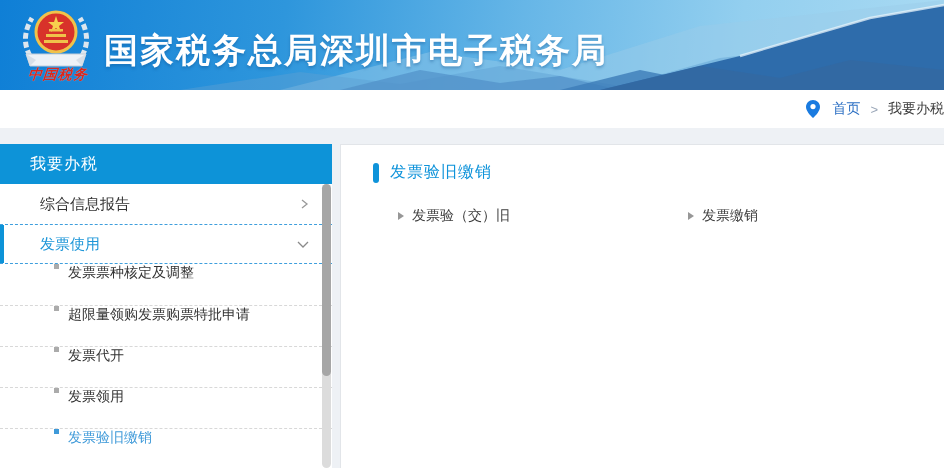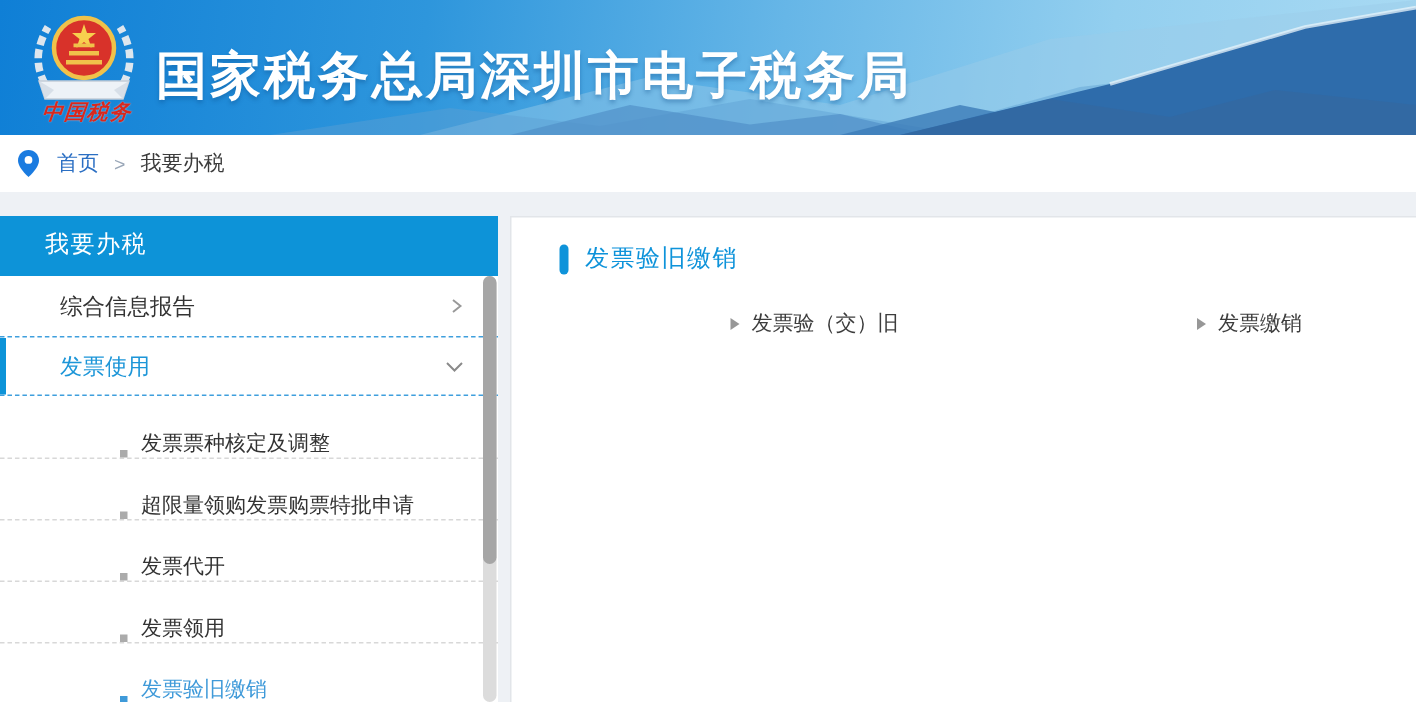--- a/index.html
+++ b/index.html
@@ -13,58 +13,58 @@
   .header-inner { position:absolute; inset:0; display:flex; align-items:flex-start; padding:6px 0 0 14px; }
   .logo-wrap { width:84px; height:84px; position:relative; flex:0 0 auto; }
   .logo-caption { position:absolute; left:2px; top:60px; width:84px; text-align:center;
                   color:#d8281e; font-size:14px; font-weight:bold; font-style:italic;
                   transform:skewX(-6deg); letter-spacing:1px; text-shadow:0 0 1px rgba(255,255,255,.6); }
   .site-title { color:#fff; font-size:34px; font-weight:bold; letter-spacing:2px;
                 margin:22px 0 0 6px; text-shadow:0 2px 3px rgba(10,70,130,.35); white-space:nowrap; }
 
   
   .breadcrumb-bar { width:944px; height:38px; background:#fff; display:flex; align-items:center;
-                    padding-left:12px; font-size:14px; }
+                    padding-left:12px; font-size:14px;justify-content:flex-end; }
   .breadcrumb-bar .pin { margin-right:12px; display:flex; }
   .crumb-home { color:#2b6fc3; cursor:pointer; text-decoration:none; }
   .crumb-sep { color:#9aa7b8; margin:0 10px; font-size:13px; }
   .crumb-current { color:#3c3c3c; }
 
   
   .page { width:944px; height:340px; display:flex; padding-top:16px; background:#eef1f5; overflow:hidden; }
 
   
   .sidebar { position:relative; width:332px; flex:0 0 332px; background:#fff; }
   .side-header { height:40px; background:#0d93d8; color:#fff; font-size:16px;
                  line-height:40px; padding-left:30px; letter-spacing:1px; }
   .section-item { height:40px; display:flex; align-items:center; justify-content:space-between;
                   padding:0 22px 0 40px; font-size:15px; color:#333; cursor:pointer;text-align:right; }
   .section-item.expanded { border-top:1px dashed #3f9fdd; border-bottom:1px dashed #3f9fdd;
                            box-shadow:inset 4px 0 0 #0d93d8; color:#1d96d8;gap:11px; }
   .submenu { list-style:none; }
-  .submenu li { height:41px; display:flex; align-items:flex-end; padding-left:80px;
+  .submenu li { height:41px; display:flex; align-items:flex-start; padding-left:54px;
                 font-size:14px; color:#333; cursor:pointer; }
   .submenu li + li { border-top:1px dashed #d8d8d8; }
   .bullet { width:5px; height:5px; background:#ababab; margin-right:9px; flex:0 0 auto; }
   .submenu li.active { color:#3f9ad9; }
   .submenu li.active .bullet { background:#3f9ad9; }
 
   .side-scroll-track { position:absolute; top:40px; bottom:0; right:1px; width:9px;
                        background:#dcdcdc; border-radius:5px; }
   .side-scroll-thumb { position:absolute; top:0; left:0; width:9px; height:192px;
                        background:#a6a6a6; border-radius:5px; }
 
   
   .panel { flex:1 1 auto; background:#fff; border:1px solid #e2e5e9;
            margin:0 -2px -2px 8px; padding:17px 0 0 32px; }
   .panel-title { display:flex; align-items:center; }
   .title-bar { width:6px; height:20px; background:#0e93da; border-radius:3px; margin-right:11px; }
   .title-text { color:#0e93da; font-size:16px; letter-spacing:1px; }
   .link-grid { display:flex; margin:24px 0 0 25px; }
-  .link-cell { width:290px; display:flex; align-items:center; cursor:pointer;justify-content:center; }
+  .link-cell { width:290px; display:flex; align-items:center; cursor:pointer; }
   .tri { width:0; height:0; border-left:6px solid #979797; border-top:4px solid transparent;
          border-bottom:4px solid transparent; margin-right:8px; flex:0 0 auto; }
   .link-label { font-size:14px; color:#3d3d3d; }
 </style>
 </head>
 <body>
 
 <div class="app-header">
   <svg class="bg" width="944" height="90" viewBox="0 0 944 90" preserveAspectRatio="none">
     <path d="M280,90 L430,52 L560,70 L700,26 L944,0 L944,90 Z" fill="#9ccde9" opacity="0.45"></path>

